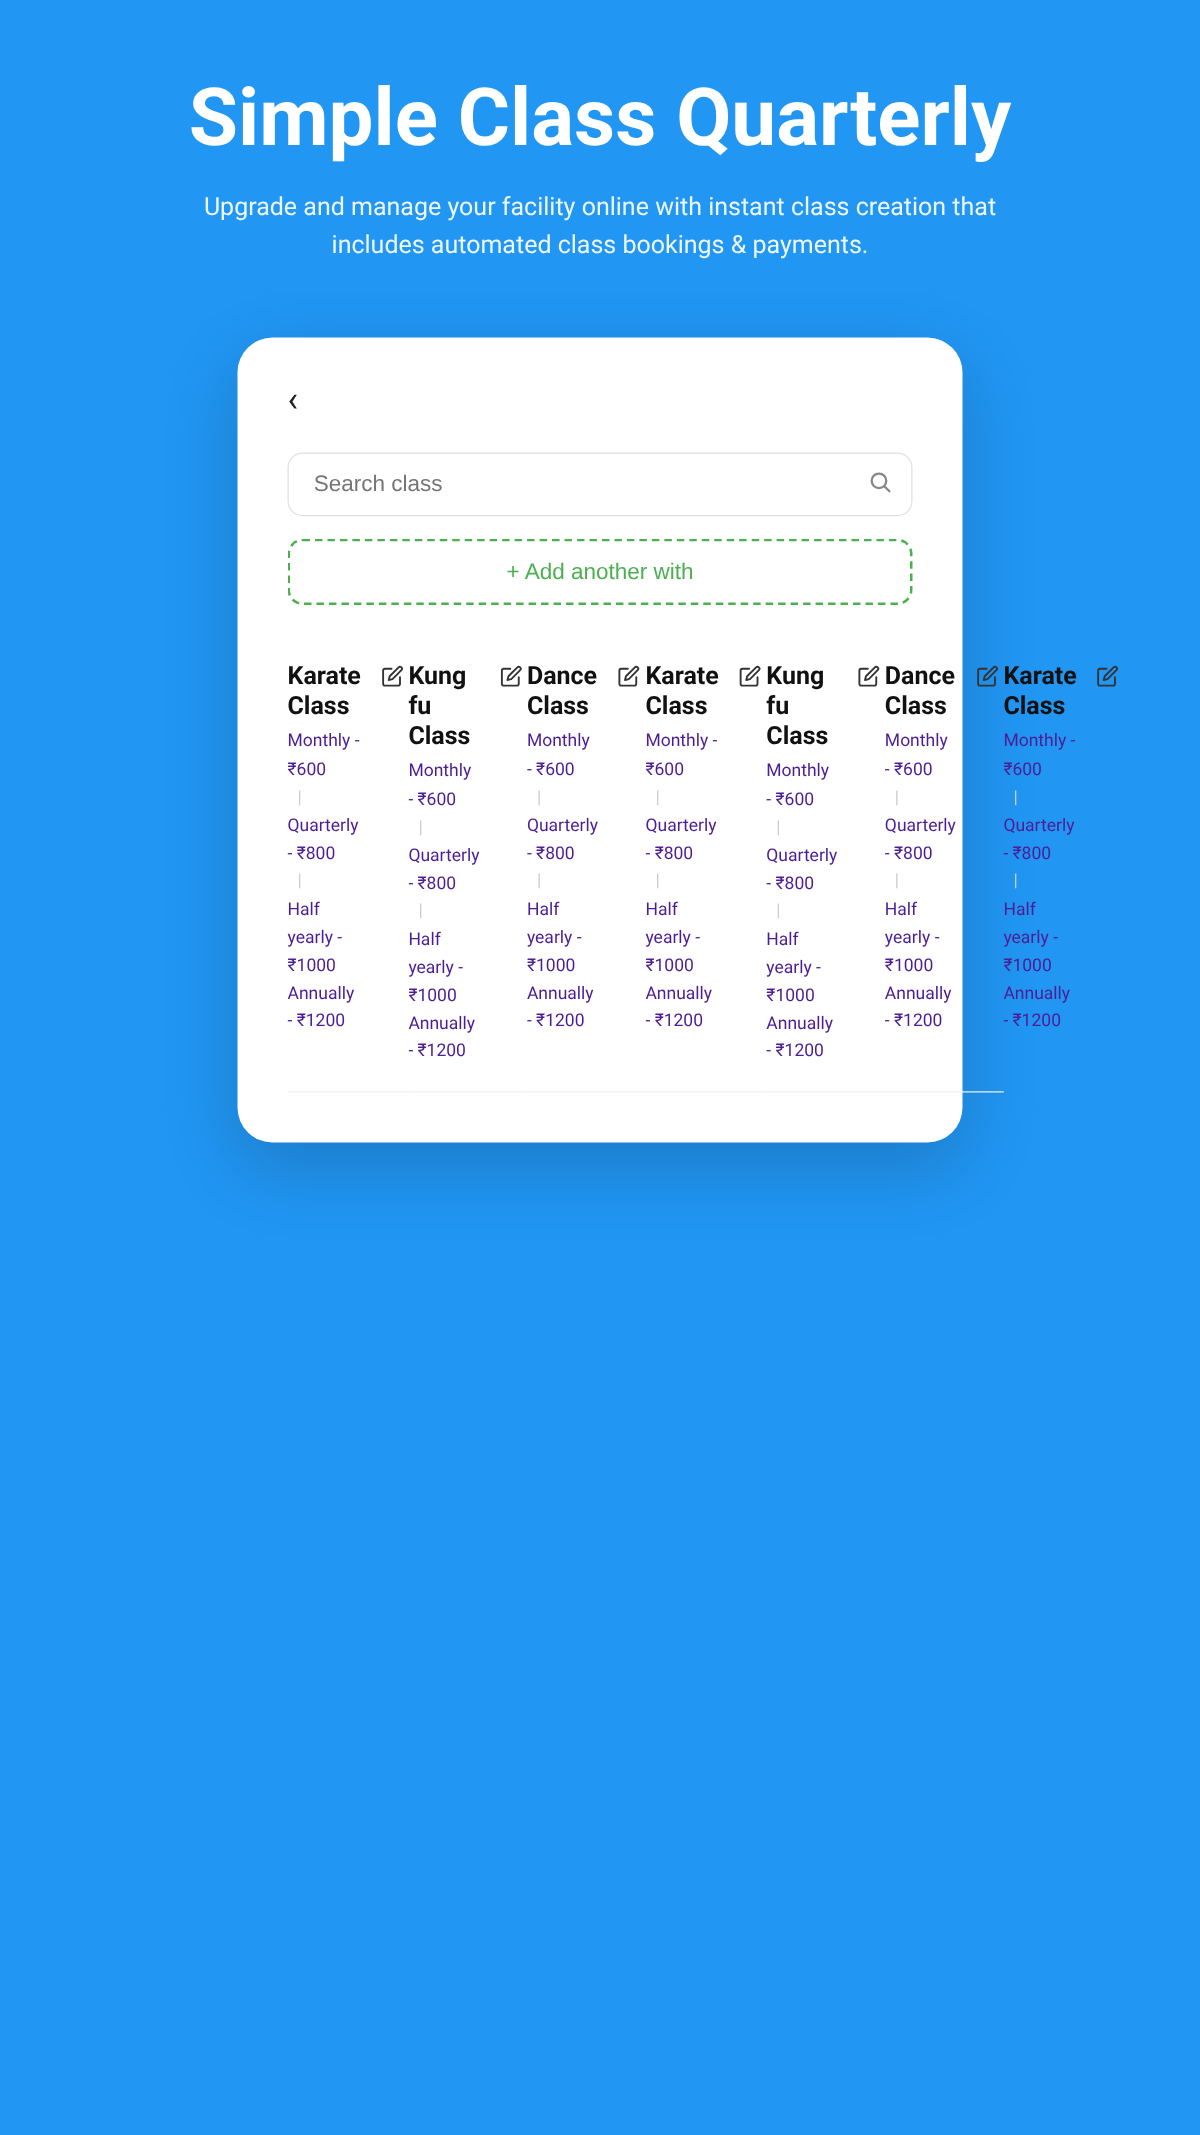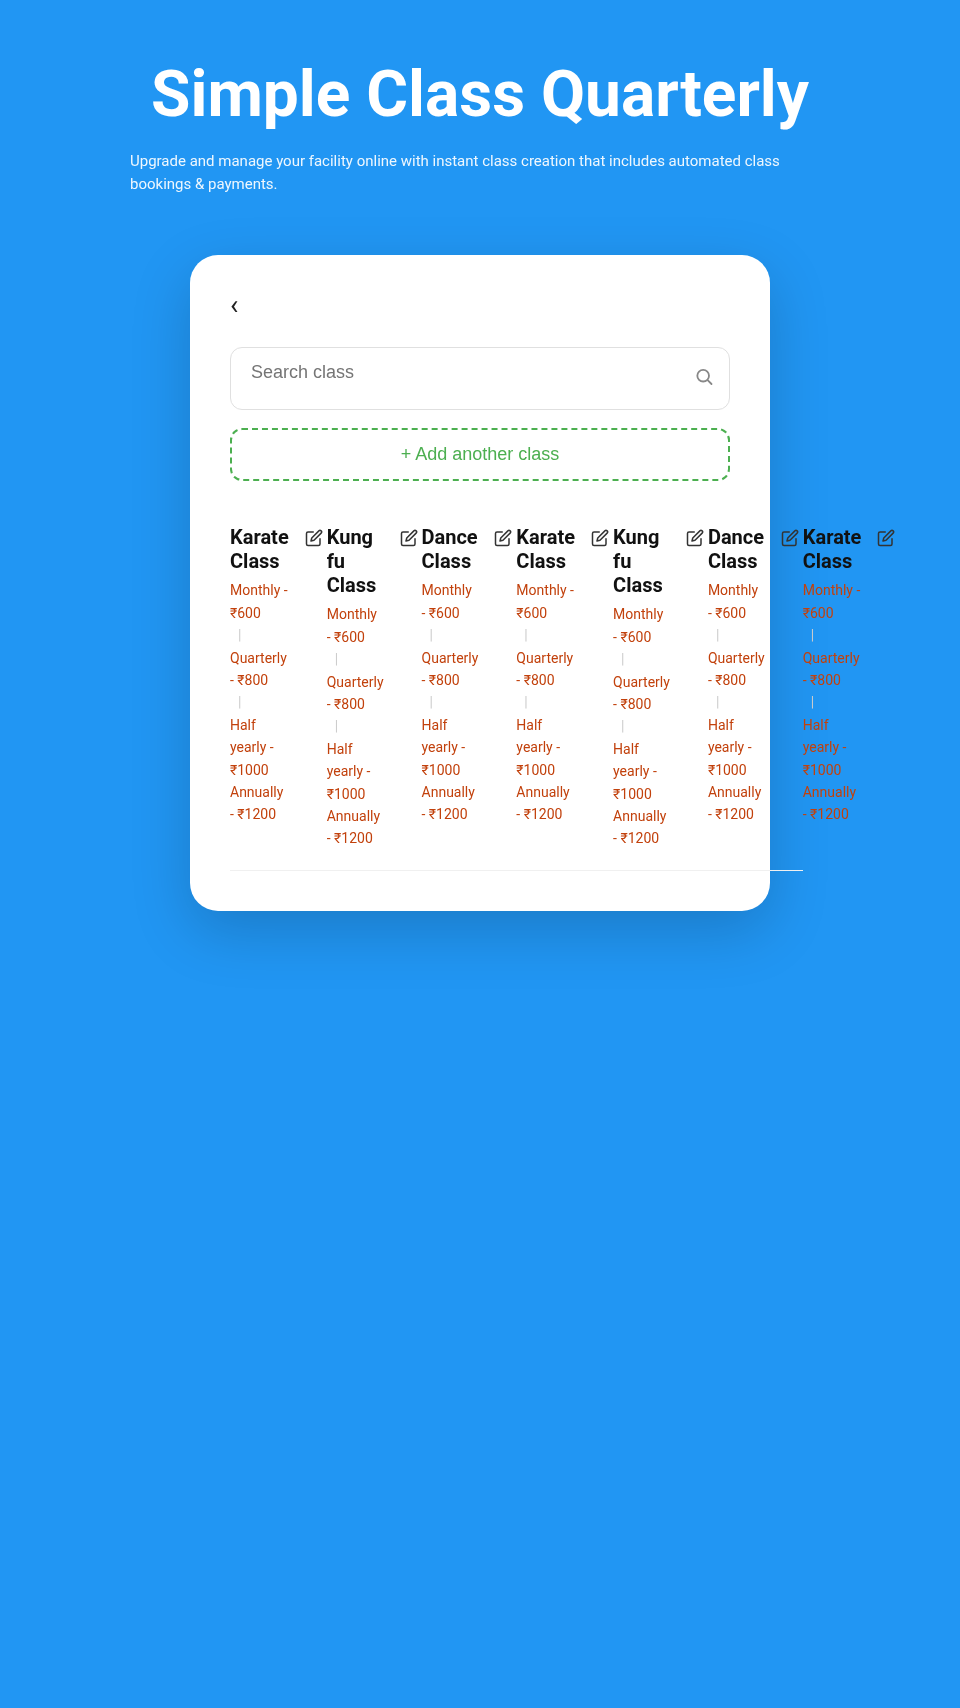--- a/index.html
+++ b/index.html
@@ -23,21 +23,22 @@
       color: #ffffff;
       font-size: 64px;
       font-weight: 700;
       text-align: center;
       margin-bottom: 20px;
       line-height: 1.1;
     }
 
     .hero-subtitle {
       color: rgba(255,255,255,0.92);
-      font-size: 15px;
+      font-size: 20px;
+      text-align: center;
       line-height: 1.5;
       max-width: 700px;
       margin-bottom: 60px;
     }
 
     .card {
       background: #ffffff;
       border-radius: 28px;
       width: 580px;
       padding: 36px 40px 40px;
@@ -64,21 +65,21 @@
       color: #111;
     }
 
     .search-container {
       position: relative;
       margin-bottom: 18px;
     }
 
     .search-input {
       width: 100%;
-      padding: 14px 50px 26px 20px;
+      padding: 14px 50px 14px 20px;
       border: 1.5px solid #e0e0e0;
       border-radius: 12px;
       font-size: 18px;
       color: #888;
       outline: none;
       background: #fff;
     }
 
     .search-icon {
       position: absolute;
@@ -137,21 +138,21 @@
       line-height: 1.6;
     }
 
     .pricing-row {
       display: flex;
       flex-wrap: wrap;
       gap: 0;
     }
 
     .pricing-item {
-      color: #c2410c;
+      color: #4c1d95;
       font-size: 14px;
     }
 
     .pricing-separator {
       color: #ccc;
       margin: 0 8px;
     }
 
     .edit-btn {
       background: none;
@@ -178,21 +179,21 @@
   <div class="search-container">
     <input type="text" class="search-input" placeholder="Search class" style="">
     <span class="search-icon">
       <svg width="20" height="20" viewBox="0 0 24 24" fill="none" stroke="#888" stroke-width="2.2" stroke-linecap="round" stroke-linejoin="round">
         <circle cx="11" cy="11" r="7"></circle>
         <line x1="21" y1="21" x2="16.65" y2="16.65"></line>
       </svg>
     </span>
   </div>
 
-  <button class="add-class-btn">+ Add another class</button>
+  <button class="add-class-btn">+ Add another with</button>
 
   <div class="class-list" id="class-list">
   <div class="class-item">
       <div class="class-info">
         <div class="class-name">Karate Class</div>
         <div class="class-pricing">
           <div class="pricing-row">
             <span class="pricing-item">Monthly - ₹600</span>
             <span class="pricing-separator"> | </span>
             <span class="pricing-item">Quarterly - ₹800</span>

